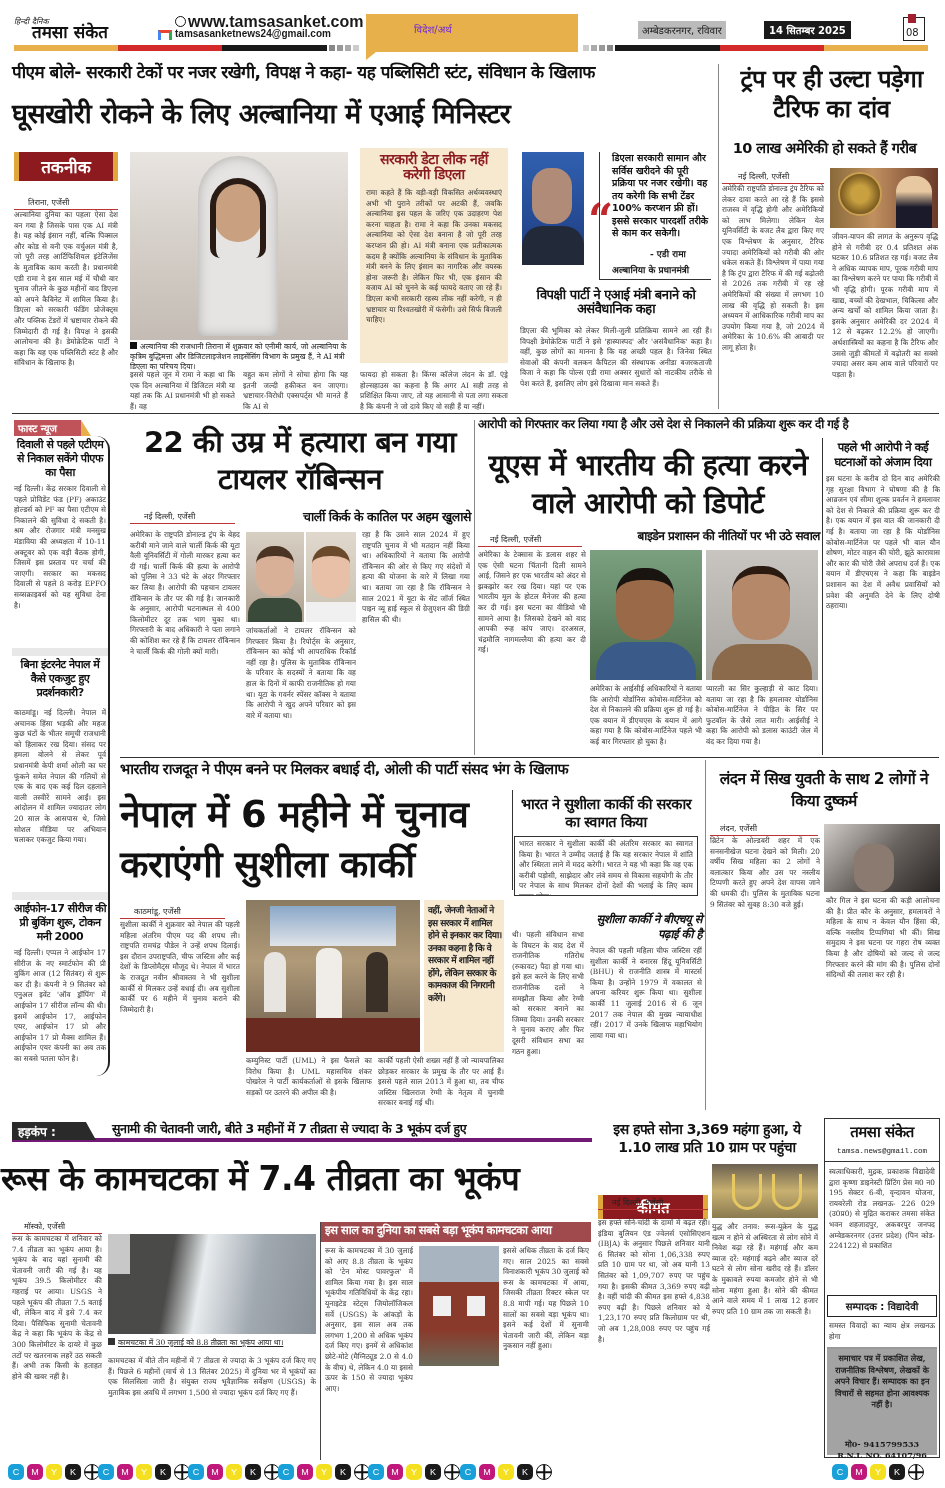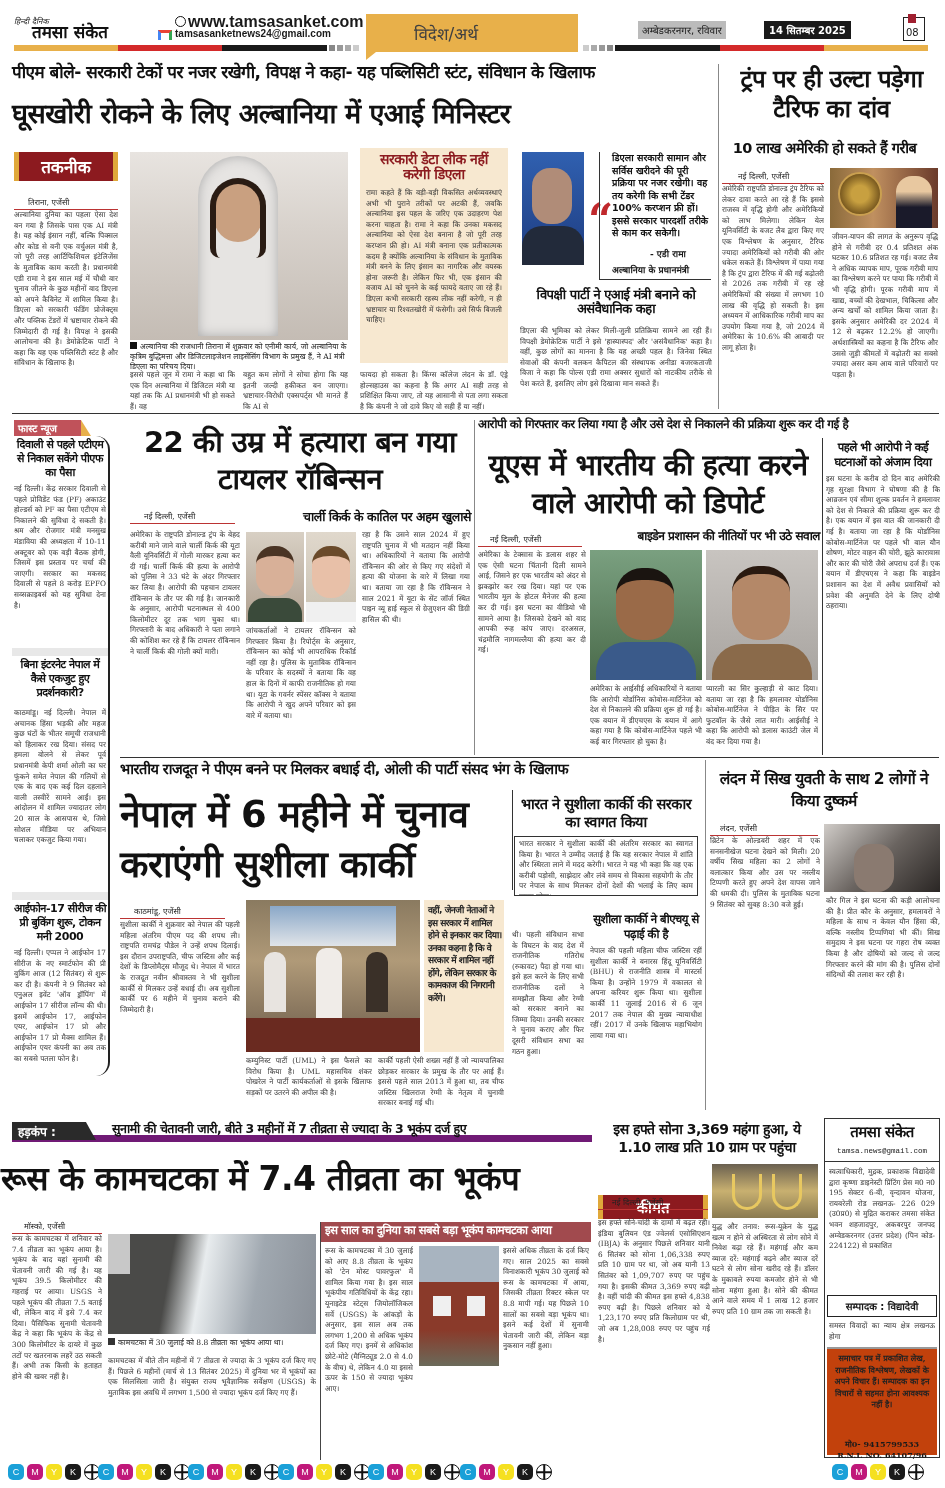--- a/index.html
+++ b/index.html
@@ -34,21 +34,21 @@
   <div class="abs" style="left:14px;top:45px;width:345px;height:6px;display:flex;">
     <div style="flex:104;background:#e8b04a"></div>
       <div style="flex:104;background:#d42a2a"></div>
       <div style="flex:105;background:#1a1a1a"></div>
     <div style="width:6px;background:#888;margin-left:2px"></div>
       <div style="width:6px;background:#999;margin-left:2px"></div>
       <div style="width:6px;background:#aaa;margin-left:2px"></div>
       <div style="width:6px;background:#ccc;margin-left:2px"></div>
   </div>
   <div class="abs" style="left:366px;top:14px;width:212px;height:38px;background:#e8b04a;">
-    <div class="abs" style="left:48px;top:8px;font-size:17px;color:#404040;">विदेश/अर्थ</div>
+    <div class="abs" style="left:48px;top:8px;font-size:10px;color:#6d28d9;">विदेश/अर्थ</div>
   </div>
   <div class="abs" style="left:366px;top:52px;width:0;height:0;border-left:10px solid #e8b04a;border-bottom:8px solid transparent;"></div>
   <div class="abs" style="left:638px;top:21px;padding:2px 4px;background:#bbb;font-size:10px;">अम्बेडकरनगर, रविवार</div>
   <div class="abs" style="left:764px;top:21px;padding:2px 5px;background:#1a1a1a;color:#fff;font-size:10px;font-weight:bold;">14 सितम्बर 2025</div>
   <div class="abs" style="left:903px;top:17px;width:22px;height:24px;border:1px solid #222;">
     <div class="abs" style="left:4px;top:-4px;width:8px;height:9px;background:#a02030;"></div>
     <div class="abs" style="left:2px;top:9px;font-size:10px;">08</div>
   </div>
   <div class="abs" style="left:583px;top:45px;width:345px;height:6px;display:flex;">
     <div style="width:6px;background:#ccc;margin-right:2px"></div>
@@ -185,47 +185,47 @@
   <div class="abs" style="left:70px;top:48px;width:26px;height:70px;background:#f0ece8;border-radius:10px 10px 0 0;"></div>
   <div class="abs" style="left:120px;top:52px;width:22px;height:60px;background:#3a3028;border-radius:10px 10px 0 0;"></div>
   <div class="abs" style="left:0;top:118px;width:174px;height:34px;background:#6a2a20;"></div>
 </div>
 <div class="abs quote-box" style="left:424px;top:900px;width:80px;height:152px;">
   <div class="abs hl" style="left:4px;top:4px;width:74px;font-size:9px;line-height:12.5px;color:#222;">वहीं, जेनजी नेताओं ने इस सरकार में शामिल होने से इनकार कर दिया। उनका कहना है कि वे सरकार में शामिल नहीं होंगे, लेकिन सरकार के कामकाज की निगरानी करेंगे।</div>
 </div>
 <div class="abs body-text" style="left:246px;top:1056px;width:126px;height:54px;">कम्युनिस्ट पार्टी (UML) ने इस फैसले का विरोध किया है। UML महासचिव शंकर पोखरेल ने पार्टी कार्यकर्ताओं से इसके खिलाफ सड़कों पर उतरने की अपील की है।</div>
 <div class="abs body-text" style="left:378px;top:1056px;width:126px;height:54px;">कार्की पहली ऐसी शख्स नहीं हैं जो न्यायपालिका छोड़कर सरकार के प्रमुख के तौर पर आई हैं। इससे पहले साल 2013 में हुआ था, तब चीफ जस्टिस खिलराज रेग्मी के नेतृत्व में चुनावी सरकार बनाई गई थी।</div>
 <div class="abs body-text" style="left:512px;top:930px;width:72px;height:180px;">थी। पहली संविधान सभा के विघटन के बाद देश में राजनीतिक गतिरोध (रुकावट) पैदा हो गया था। इसे हल करने के लिए सभी राजनीतिक दलों ने समझौता किया और रेग्मी को सरकार बनाने का जिम्मा दिया। उनकी सरकार ने चुनाव कराए और फिर दूसरी संविधान सभा का गठन हुआ।</div>
-<div class="abs hl" style="left:590px;top:912px;width:112px;font-size:11.5px;text-align:center;line-height:15px;">सुशीला कार्की ने बीएचयू से पढ़ाई की है</div>
+<div class="abs hl" style="left:590px;top:912px;width:112px;font-size:11.5px;text-align:right;line-height:15px;font-style:italic;">सुशीला कार्की ने बीएचयू से पढ़ाई की है</div>
 <div class="abs body-text" style="left:590px;top:946px;width:112px;height:164px;">नेपाल की पहली महिला चीफ जस्टिस रहीं सुशीला कार्की ने बनारस हिंदू यूनिवर्सिटी (BHU) से राजनीति शास्त्र में मास्टर्स किया है। उन्होंने 1979 में वकालत से अपना करियर शुरू किया था। सुशीला कार्की 11 जुलाई 2016 से 6 जून 2017 तक नेपाल की मुख्य न्यायाधीश रहीं। 2017 में उनके खिलाफ महाभियोग लाया गया था।</div>
 
 <div class="rule-v" style="left:705px;top:760px;height:350px;"></div>
 
 <div class="abs hl" style="left:708px;top:768px;width:232px;font-size:15.5px;text-align:center;line-height:22px;">लंदन में सिख युवती के साथ 2 लोगों ने किया दुष्कर्म</div>
 <div class="abs dateline" style="left:710px;top:822px;width:108px;padding-left:10px;">लंदन, एजेंसी</div>
 <div class="abs body-text" style="left:710px;top:836px;width:110px;height:274px;">ब्रिटेन के ओल्डबरी शहर में एक सनसनीखेज घटना देखने को मिली। 20 वर्षीय सिख महिला का 2 लोगों ने बलात्कार किया और उस पर नस्लीय टिप्पणी करते हुए अपने देश वापस जाने की धमकी दी। पुलिस के मुताबिक घटना 9 सितंबर को सुबह 8:30 बजे हुई।</div>
 <div class="abs photo" style="left:824px;top:824px;width:116px;height:68px;background:linear-gradient(135deg,#d0ccc8,#6a6460 50%,#2a2624);">
   <div class="abs" style="left:30px;top:20px;width:40px;height:48px;border-radius:16px;background:#8a7a70;"></div>
 </div>
 <div class="abs body-text" style="left:826px;top:896px;width:114px;height:214px;">कौर गिल ने इस घटना की कड़ी आलोचना की है। प्रीत कौर के अनुसार, हमलावरों ने महिला के साथ न केवल यौन हिंसा की, बल्कि नस्लीय टिप्पणियां भी कीं। सिख समुदाय ने इस घटना पर गहरा रोष व्यक्त किया है और दोषियों को जल्द से जल्द गिरफ्तार करने की मांग की है। पुलिस दोनों संदिग्धों की तलाश कर रही है।</div>
 
-<div class="abs" style="left:12px;top:1122px;width:580px;height:20px;border-bottom:7px solid #701a75;">
+<div class="abs" style="left:12px;top:1122px;width:580px;height:20px;border-bottom:4px solid #701a75;">
   <div class="abs" style="left:0;top:0;width:84px;height:18px;background:#2a2a2a;color:#fff;font-weight:bold;font-size:12px;padding:1px 6px;clip-path:polygon(0 0,88% 0,100% 100%,0 100%);">
     <span>हड़कंप :</span>
   </div>
   <div class="abs hl" style="left:100px;top:0;font-size:12.5px;white-space:nowrap;">सुनामी की चेतावनी जारी, बीते 3 महीनों में 7 तीव्रता से ज्यादा के 3 भूकंप दर्ज हुए</div>
 </div>
 
 <div class="abs hl" style="left:1px;top:1162px;width:580px;font-size:33px;white-space:nowrap;">रूस के कामचटका में 7.4 तीव्रता का भूकंप</div>
 <div class="abs dateline" style="left:12px;top:1220px;width:90px;padding-left:12px;">मॉस्को, एजेंसी</div>
 <div class="abs body-text" style="left:12px;top:1234px;width:90px;height:226px;">रूस के कामचटका में शनिवार को 7.4 तीव्रता का भूकंप आया है। भूकंप के बाद यहां सुनामी की चेतावनी जारी की गई है। यह भूकंप 39.5 किलोमीटर की गहराई पर आया। USGS ने पहले भूकंप की तीव्रता 7.5 बताई थी, लेकिन बाद में इसे 7.4 कर दिया। पैसिफिक सुनामी चेतावनी केंद्र ने कहा कि भूकंप के केंद्र से 300 किलोमीटर के दायरे में कुछ तटों पर खतरनाक लहरें उठ सकती हैं। अभी तक किसी के हताहत होने की खबर नहीं है।</div>
 <div class="abs photo" style="left:108px;top:1234px;width:208px;height:100px;background:linear-gradient(100deg,#4a4a48 30%,#e8ecee 45%,#a0a8b0 70%,#8a9098);">
   <div class="abs" style="left:0;top:0;width:22px;height:40px;background:#c8c8c8;"></div>
 </div>
-<div class="abs caption" style="left:108px;top:1338px;width:208px;">
+<div class="abs caption" style="left:108px;top:1338px;width:208px;text-decoration:underline;">
   <span style="display:inline-block;width:7px;height:7px;background:#333;margin-right:3px;"></span><span>कामचटका में 30 जुलाई को 8.8 तीव्रता का भूकंप आया था।</span>
 </div>
 <div class="abs body-text" style="left:108px;top:1356px;width:208px;height:104px;">कामचटका में बीते तीन महीनों में 7 तीव्रता से ज्यादा के 3 भूकंप दर्ज किए गए हैं। पिछले 6 महीनों (मार्च से 13 सितंबर 2025) में दुनिया भर में भूकंपों का एक सिलसिला जारी है। संयुक्त राज्य भूवैज्ञानिक सर्वेक्षण (USGS) के मुताबिक इस अवधि में लगभग 1,500 से ज्यादा भूकंप दर्ज किए गए हैं।</div>
 
 <div class="abs" style="left:320px;top:1222px;width:270px;height:238px;border-left:1px solid #444;">
   <div class="abs hl" style="left:0;top:0;width:270px;height:20px;background:#a14a4e;color:#fff;font-size:11.5px;padding:2px 4px;white-space:nowrap;overflow:hidden;">इस साल का दुनिया का सबसे बड़ा भूकंप कामचटका आया</div>
   <div class="abs body-text" style="left:4px;top:24px;width:88px;height:212px;">रूस के कामचटका में 30 जुलाई को आए 8.8 तीव्रता के भूकंप को 'टेन मोस्ट पावरफुल' में शामिल किया गया है। इस साल भूकंपीय गतिविधियों के केंद्र रहा। यूनाइटेड स्टेट्स जियोलॉजिकल सर्वे (USGS) के आंकड़ों के अनुसार, इस साल अब तक लगभग 1,200 से अधिक भूकंप दर्ज किए गए। इनमें से अधिकांश छोटे-मोटे (मैग्निट्यूड 2.0 से 4.0 के बीच) थे, लेकिन 4.0 या इससे ऊपर के 150 से ज्यादा भूकंप आए।</div>
   <div class="abs photo" style="left:98px;top:24px;width:80px;height:120px;background:linear-gradient(180deg,#a8b4c0 30%,#8a3a2a 30%,#8a3a2a 70%,#6a6a5a);">
     <div class="abs" style="left:14px;top:50px;width:18px;height:20px;background:#f0f0f0;"></div>
     <div class="abs" style="left:48px;top:50px;width:18px;height:20px;background:#f0f0f0;"></div>
@@ -247,21 +247,21 @@
 
 <div class="abs" style="left:824px;top:1118px;width:116px;height:340px;border:1px solid #333;">
   <div class="abs hl" style="left:0;top:6px;width:114px;font-size:15px;text-align:center;">तमसा संकेत</div>
   <div class="abs" style="left:0;top:28px;width:114px;font-size:7.5px;text-align:center;font-family:'Liberation Mono',monospace;">tamsa.news@gmail.com</div>
   <div class="rule-h" style="left:0;top:42px;width:114px;background:#333;"></div>
   <div class="abs body-text" style="left:4px;top:48px;width:106px;height:124px;">स्वत्वाधिकारी, मुद्रक, प्रकाशक विद्यादेवी द्वारा कृष्णा डाइनेस्टी प्रिंटिंग प्रेस म0 न0 195 सेक्टर 6-बी, वृन्दावन योजना, रायबरेली रोड लखनऊ- 226 029 (उ0प्र0) से मुद्रित कराकर तमसा संकेत भवन शहजादपुर, अकबरपुर जनपद अम्बेडकरनगर (उत्तर प्रदेश) (पिन कोड- 224122) से प्रकाशित</div>
   <div class="abs" style="left:2px;top:176px;width:110px;height:22px;border:1.5px solid #222;display:flex;align-items:center;justify-content:center;">
     <span style="font-size:10px;font-weight:bold;">सम्पादक : विद्यादेवी</span>
   </div>
   <div class="abs body-text" style="left:4px;top:202px;width:106px;height:22px;">समस्त विवादों का न्याय क्षेत्र लखनऊ होगा</div>
-  <div class="abs" style="left:2px;top:228px;width:110px;height:108px;background:#c2410c;border-top:2px solid #999;padding:4px 3px;text-align:center;">
+  <div class="abs" style="left:2px;top:228px;width:110px;height:108px;background:#a3a3a3;border-top:2px solid #999;padding:4px 3px;text-align:center;">
     <div class="serif" style="font-size:8px;line-height:11.5px;font-weight:bold;color:#222;">समाचार पत्र में प्रकाशित लेख, राजनीतिक विश्लेषण, लेखकों के अपने विचार हैं। सम्पादक का इन विचारों से सहमत होना आवश्यक नहीं है।</div>
     <div class="serif" style="font-size:8px;line-height:11.5px;font-weight:bold;margin-top:28px;">मो0- 9415799533</div>
     <div class="serif" style="font-size:8px;line-height:11.5px;font-weight:bold;">R.N.I. NO. 64107/96</div>
   </div>
 </div>
 
 <div class="cmyk" style="left:8px;">
   <span style="background:#1aa0d8">C</span>
   <span style="background:#c0187a">M</span>
   <span style="background:#f5e020">Y</span>

